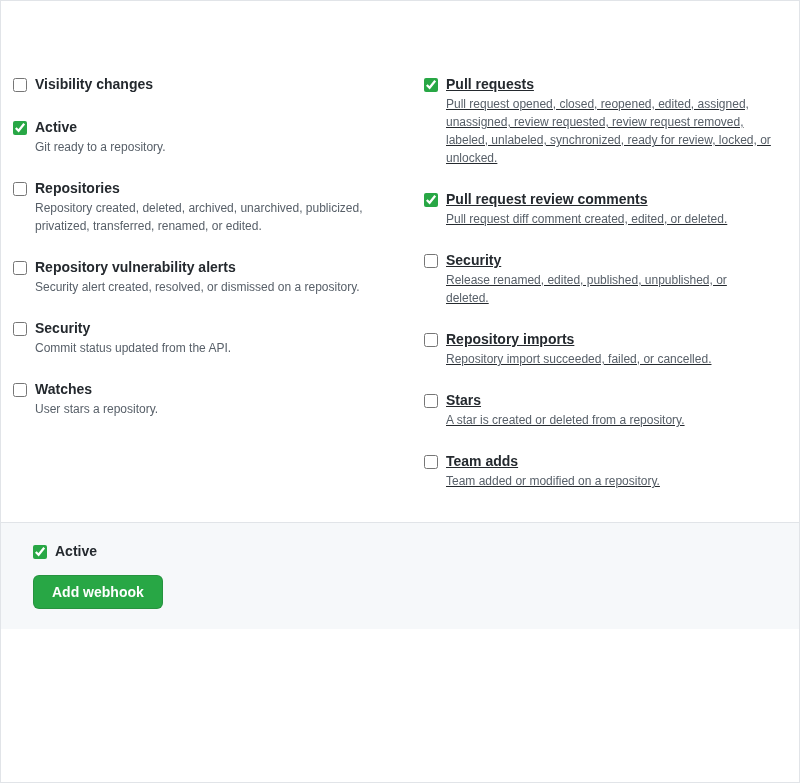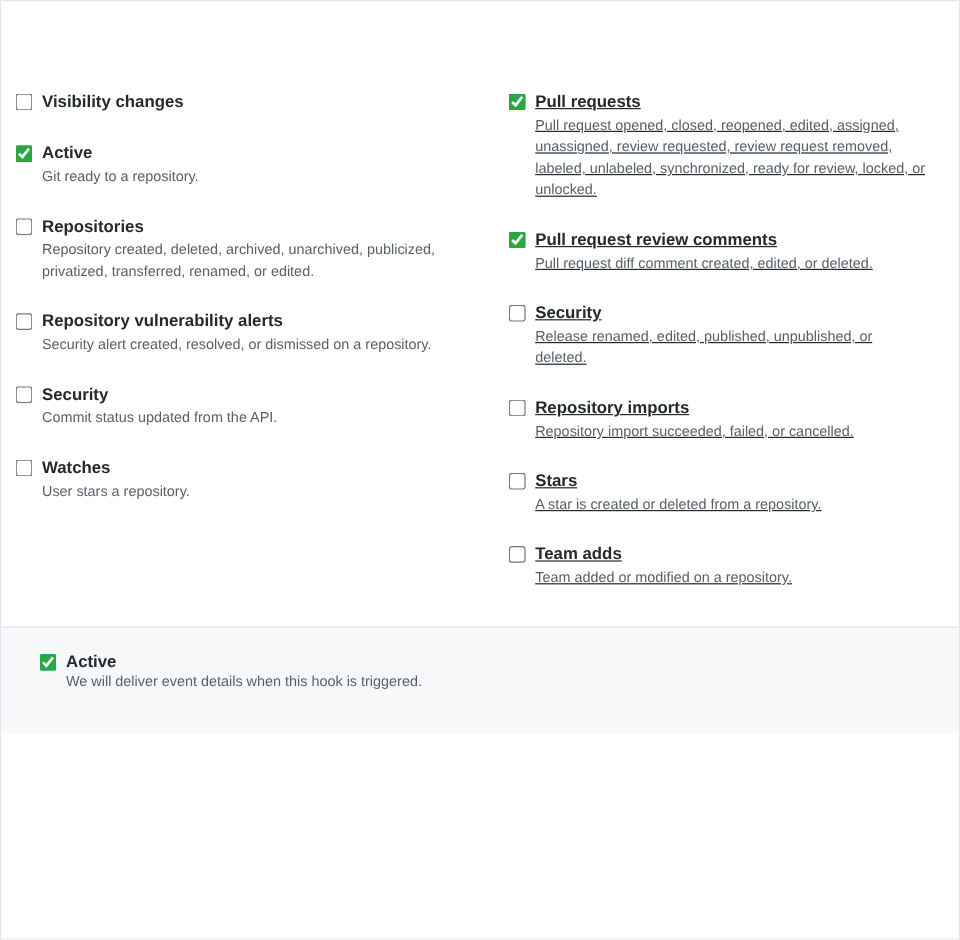--- a/index.html
+++ b/index.html
@@ -218,17 +218,17 @@
     </div>
   </div>
       </div>
   </div>
 
   <div class="footer-section">
     <div class="active-row">
       <input type="checkbox" id="active-checkbox" checked="" style="">
       <div>
         <div class="active-label">Active</div>
-        <div class="active-desc">We will deliver event details when this hook is triggered.</div>
       </div>
     </div>
+    <button class="add-webhook-btn">Add webhook</button>
   </div>
 </div>
 
 </body></html>

